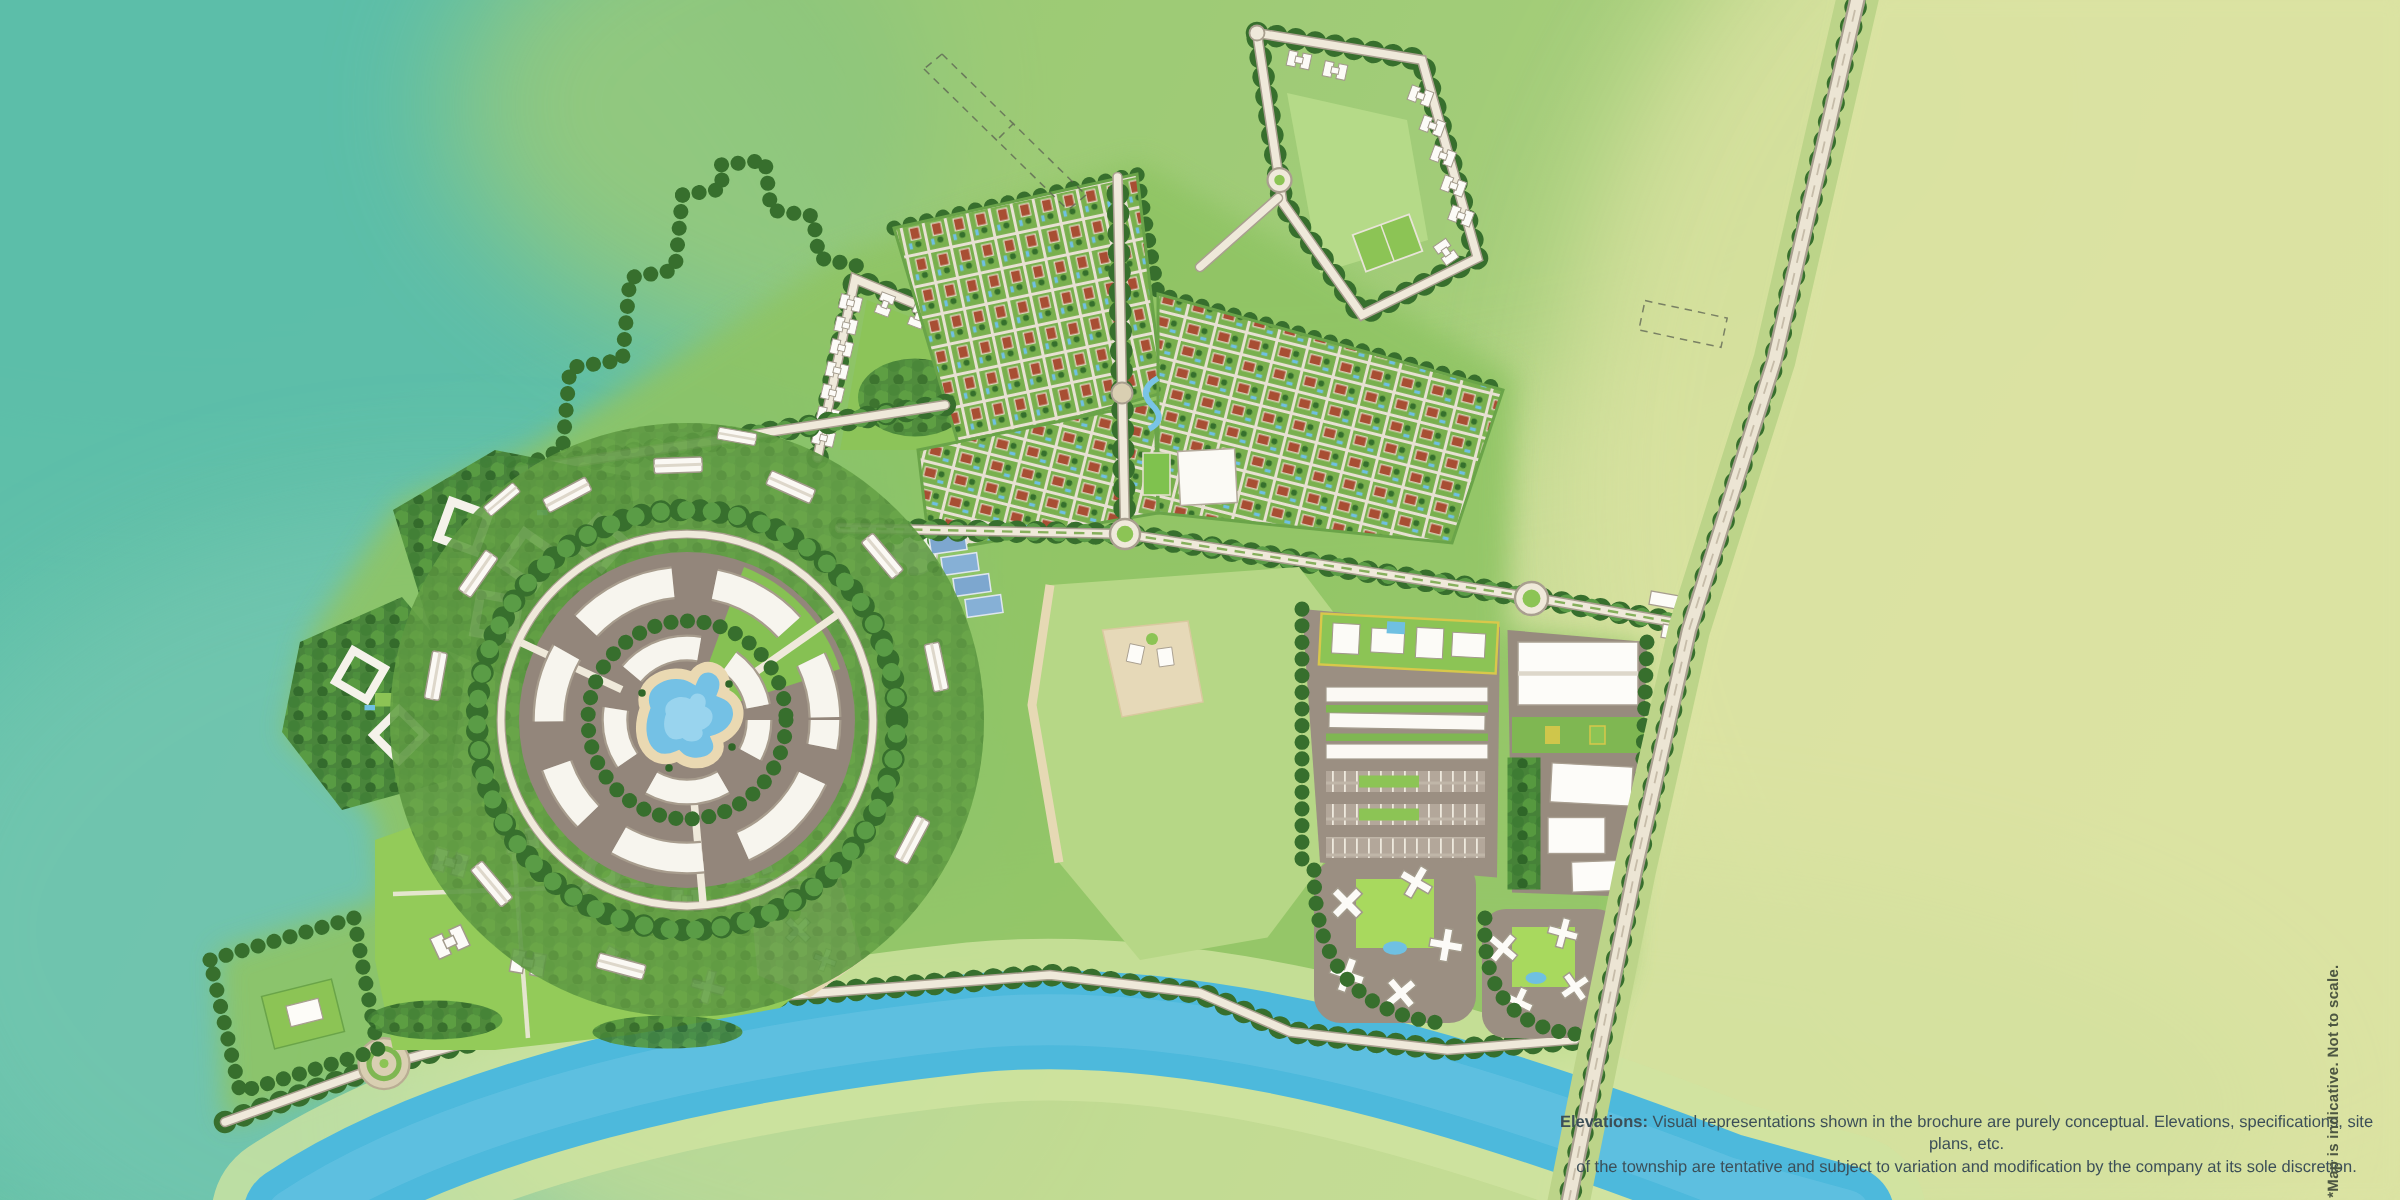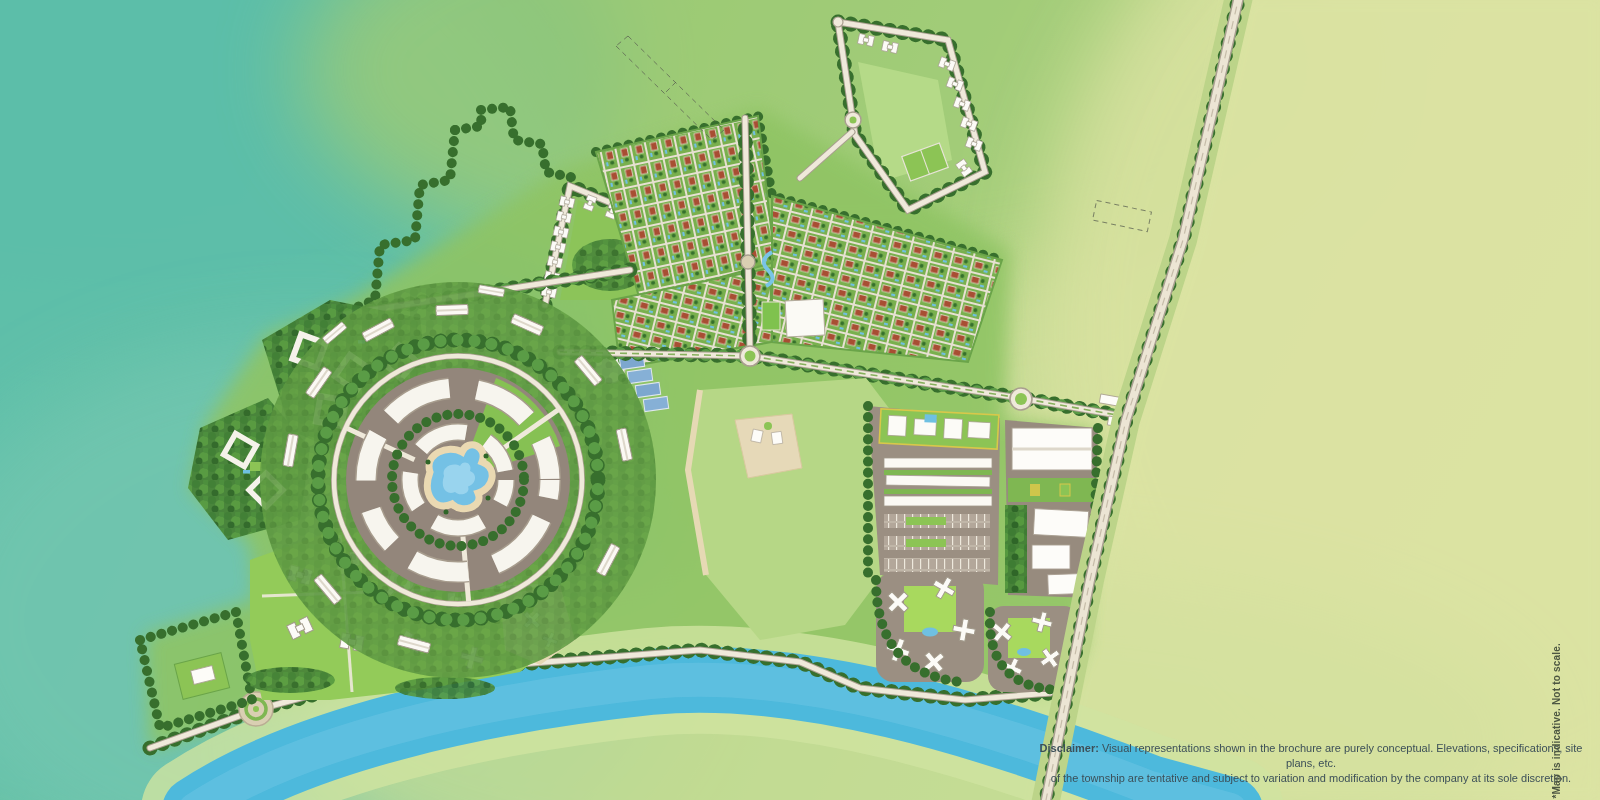--- a/index.html
+++ b/index.html
@@ -383,18 +383,18 @@
     <path d="M1240,-8 L1183,240 L1126,420 L1090,580 L1045,805" fill="none" stroke="#c6bca9" stroke-width="1.2" stroke-dasharray="8 7"></path>
   </g>
 
   <g>
     <path class="dash" d="M628,36 L724,130 M616,46 L712,140 M628,36 L616,46 M724,130 L712,140 M676,82 L666,92"></path>
     <rect x="-28" y="-10" width="56" height="20" class="dash" transform="translate(1122,216) rotate(12)"></rect>
   </g>
 </svg>
 
 <div class="disclaimer">
-  <b>Disclaimer:</b>
+  <b>Elevations:</b>
   <span>Visual representations shown in the brochure are purely conceptual. Elevations, specifications, site plans, etc.</span><br>
   <span>of the township are tentative and subject to variation and modification by the company at its sole discretion.</span>
 </div>
 <div class="side-note">*Map is indicative. Not to scale.</div>
 </div>
 
 </body></html>

